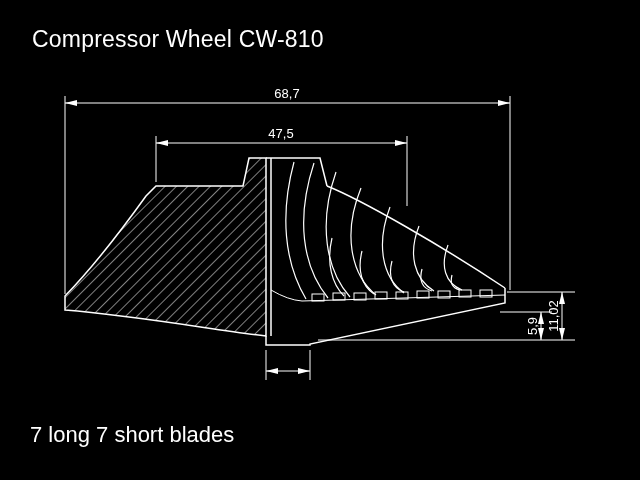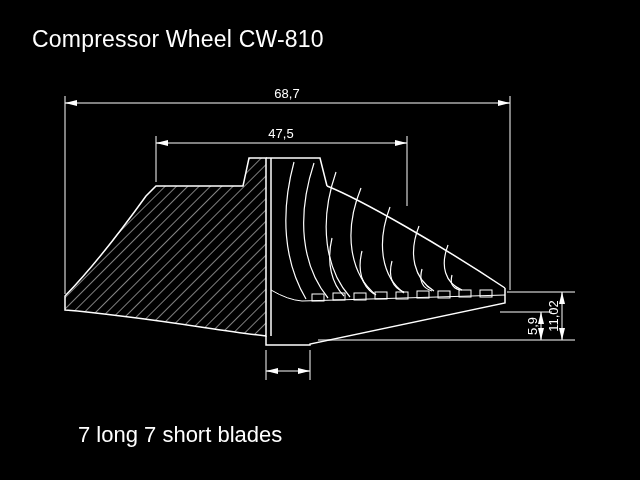--- a/index.html
+++ b/index.html
@@ -1,21 +1,21 @@
 <!DOCTYPE html>
 <html><head>
 <meta charset="utf-8">
 <style>
   html,body{margin:0;padding:0;background:#000;}
   .canvas{
     position:relative;width:580px;height:480px;background:#000;
     overflow:hidden;font-family:"Liberation Sans",sans-serif;color:#fff;
   }
   .title{position:absolute;left:32px;top:26px;font-size:23px;letter-spacing:.2px;white-space:nowrap;}
-  .footer{position:absolute;left:30px;top:422px;font-size:22px;white-space:nowrap;margin-left:48px;}
+  .footer{position:absolute;left:30px;top:422px;font-size:22px;white-space:nowrap;}
   svg.draw{position:absolute;left:0;top:0;}
   svg.draw text{font-family:"Liberation Sans",sans-serif;font-size:13px;fill:#fff;}
 </style>
 </head>
 <body>
 
 <div class="canvas">
 
   <div class="title">Compressor Wheel CW-810</div>
 

